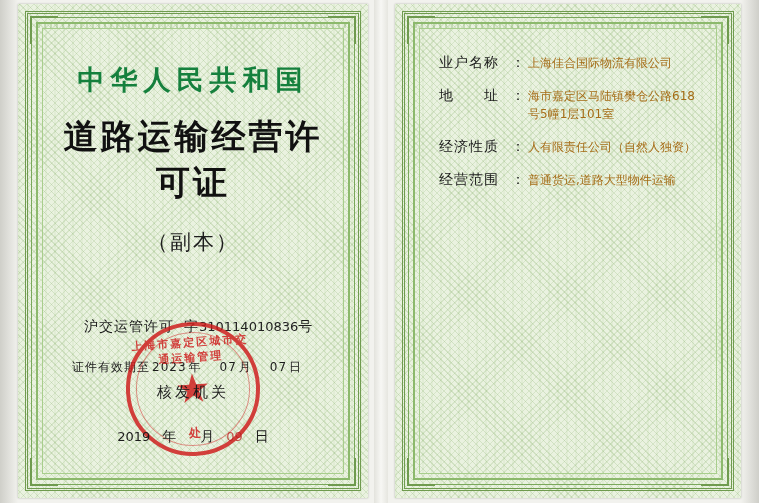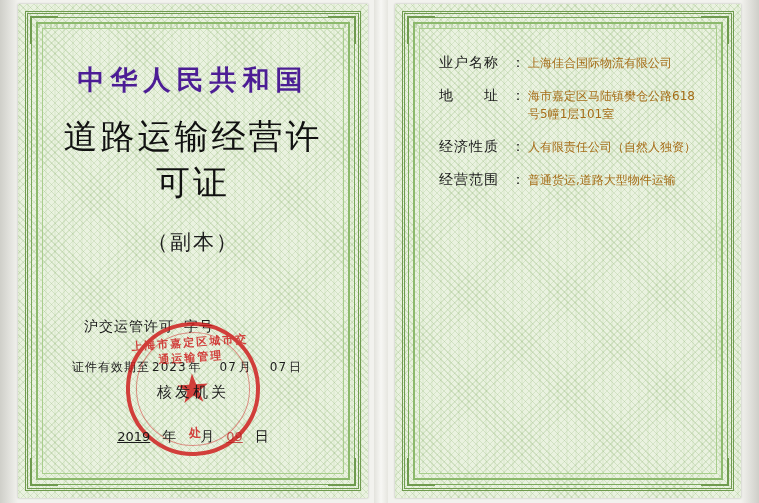--- a/index.html
+++ b/index.html
@@ -88,27 +88,27 @@
     overflow: hidden;
   }
   
   .title-main {
     text-align: center;
     margin-top: 30px;
     font-family: "DejaVu Serif", serif;
     font-weight: bold;
     font-size: 27px;
     letter-spacing: 6px;
-    color: #4c1d95;
+    color: #15803d;
   }
   .title-big {
     text-align: center;
     margin-top: 16px;
     font-family: "DejaVu Serif", serif;
-    font-weight: normal;
+    font-weight: bold;
     font-size: 34px;
     letter-spacing: 3px;
     color: #111111;
   }
   .title-sub {
     text-align: center;
     margin-top: 22px;
     font-family: Liberation Sans, sans-serif;
     font-size: 21px;
     letter-spacing: 2px;
@@ -167,21 +167,21 @@
     right: 0;
     bottom: 24px;
     display: flex;
     justify-content: center;
     align-items: baseline;
     font-family: "DejaVu Serif", serif;
     font-size: 14px;
     color: #1b1b1b;
   }
   .date-row span { margin: 0 6px; }
-  .date-row .dnum { font-family: "DejaVu Sans", sans-serif; font-size: 13px; text-decoration: underline; }
+  .date-row .dnum { font-family: "DejaVu Sans", sans-serif; font-size: 13px; }
   .date-row .dnum.faint { color: #b91c1c; opacity: .75; }
 
   
   .seal {
     position: absolute;
     left: 50%;
     top: 290px;
     transform: translateX(-50%) rotate(-4deg);
     width: 126px;
     height: 126px;
@@ -289,20 +289,21 @@
     <div class="corner br"></div>
 
     <div class="content">
       <div class="title-main">中华人民共和国</div>
       <div class="title-big">道路运输经营许可证</div>
       <div class="title-sub">（副本）</div>
 
       <div class="lic-row">
         <span class="label">沪交运管许可</span>
         <span class="label" style="margin-left:10px;">字</span>
+        <span class="num">310114010836</span>
         <span class="label">号</span>
       </div>
 
       <div class="valid-row">
         <span>证件有效期至</span>
         <span class="val">2023</span>
         <span>年</span>
         <span class="gap"></span>
         <span class="val">07</span>
         <span>月</span>

